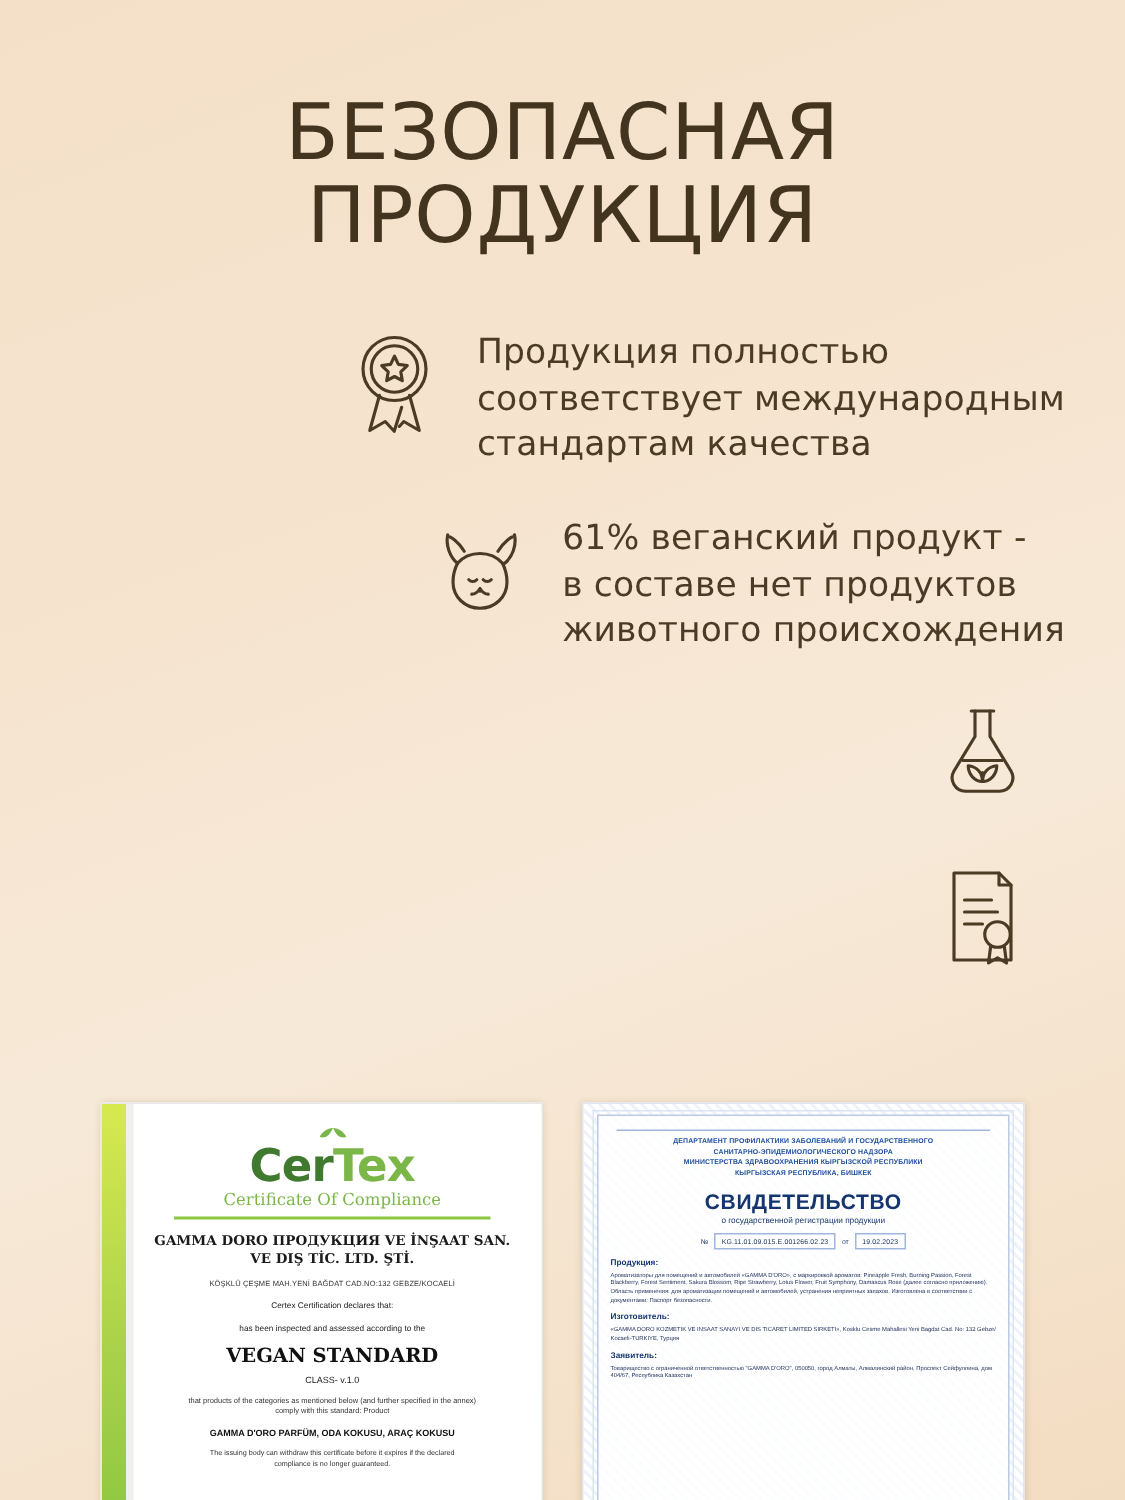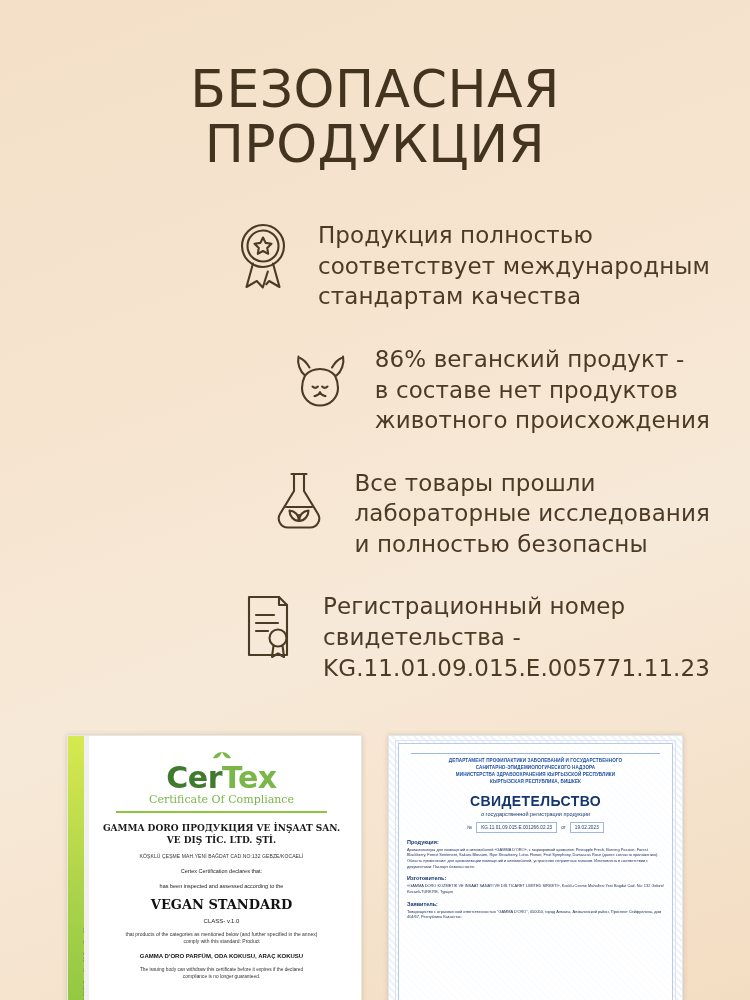--- a/index.html
+++ b/index.html
@@ -317,56 +317,50 @@
           <path d="M60 14.5c1.5 7-1.5 15-6.5 19"></path>
           <path d="M22 33.5c-2 4-3 8.5-3 12.5 0 10 8 17.5 18 17.5s18-7.5 18-17.5c0-4-1-8.5-3-12.5"></path>
           <path d="M22 33.5c4-4.5 9-6.5 15-6.5s11 2 15 6.5"></path>
           <path d="M29.5 44.5c1.6 1.6 3.8 1.6 5.4 0"></path>
           <path d="M39.1 44.5c1.6 1.6 3.8 1.6 5.4 0"></path>
           <path d="M37 50.5c-1.6 2.5-3.2 3.6-5.5 3.6"></path>
           <path d="M37 50.5c1.6 2.5 3.2 3.6 5.5 3.6"></path>
           <path d="M37 50.5v1.6"></path>
         </svg>
       </div>
-      <div class="feature-text">86% веганский продукт -
+      <div class="feature-text">61% веганский продукт -
 в составе нет продуктов
 животного происхождения</div>
     </div>
 
     <div class="feature">
       <div class="feature-icon">
         <svg width="74" height="74" viewBox="0 0 74 74" fill="none" stroke="#4b3b25" stroke-width="2.1" stroke-linecap="round" stroke-linejoin="round">
           <path d="M29.5 8h15"></path>
           <path d="M32 8v17L18 48c-3.5 6 .8 13.5 7.8 13.5h22.4c7 0 11.3-7.5 7.8-13.5L42 25V8"></path>
           <path d="M24 41h26"></path>
           <path d="M37 55c0-6 4-10 9.5-10.5C46.5 50 42.5 55 37 55z"></path>
           <path d="M37 55c0-6-4-10-9.5-10.5C27.5 50 31.5 55 37 55z"></path>
           <path d="M37 55v-6"></path>
         </svg>
       </div>
-      <div class="feature-text">Все товары прошли
-лабораторные исследования
-и полностью безопасны</div>
     </div>
 
     <div class="feature">
       <div class="feature-icon">
         <svg width="74" height="74" viewBox="0 0 74 74" fill="none" stroke="#4b3b25" stroke-width="2.1" stroke-linecap="round" stroke-linejoin="round">
           <path d="M18 8h30l8 8v50H18z"></path>
           <path d="M48 8v8h8"></path>
           <path d="M25 26h18"></path>
           <path d="M25 34h22"></path>
           <path d="M25 42h12"></path>
           <circle cx="47" cy="49" r="8.5"></circle>
           <path d="M42.5 56.5L41 68l6-3.5 6 3.5-1.5-11.5"></path>
         </svg>
       </div>
-      <div class="feature-text">Регистрационный номер
-свидетельства -
-KG.11.01.09.015.E.005771.11.23</div>
     </div>
 
   </div>
 
   <div class="certs">
 
     <div class="cert cert-left">
       <div class="sidetext">P.I.-12-005-2022 Rev. No: 00 Rev. Tar: 00</div>
       <div class="certex-logo">
         <span>

